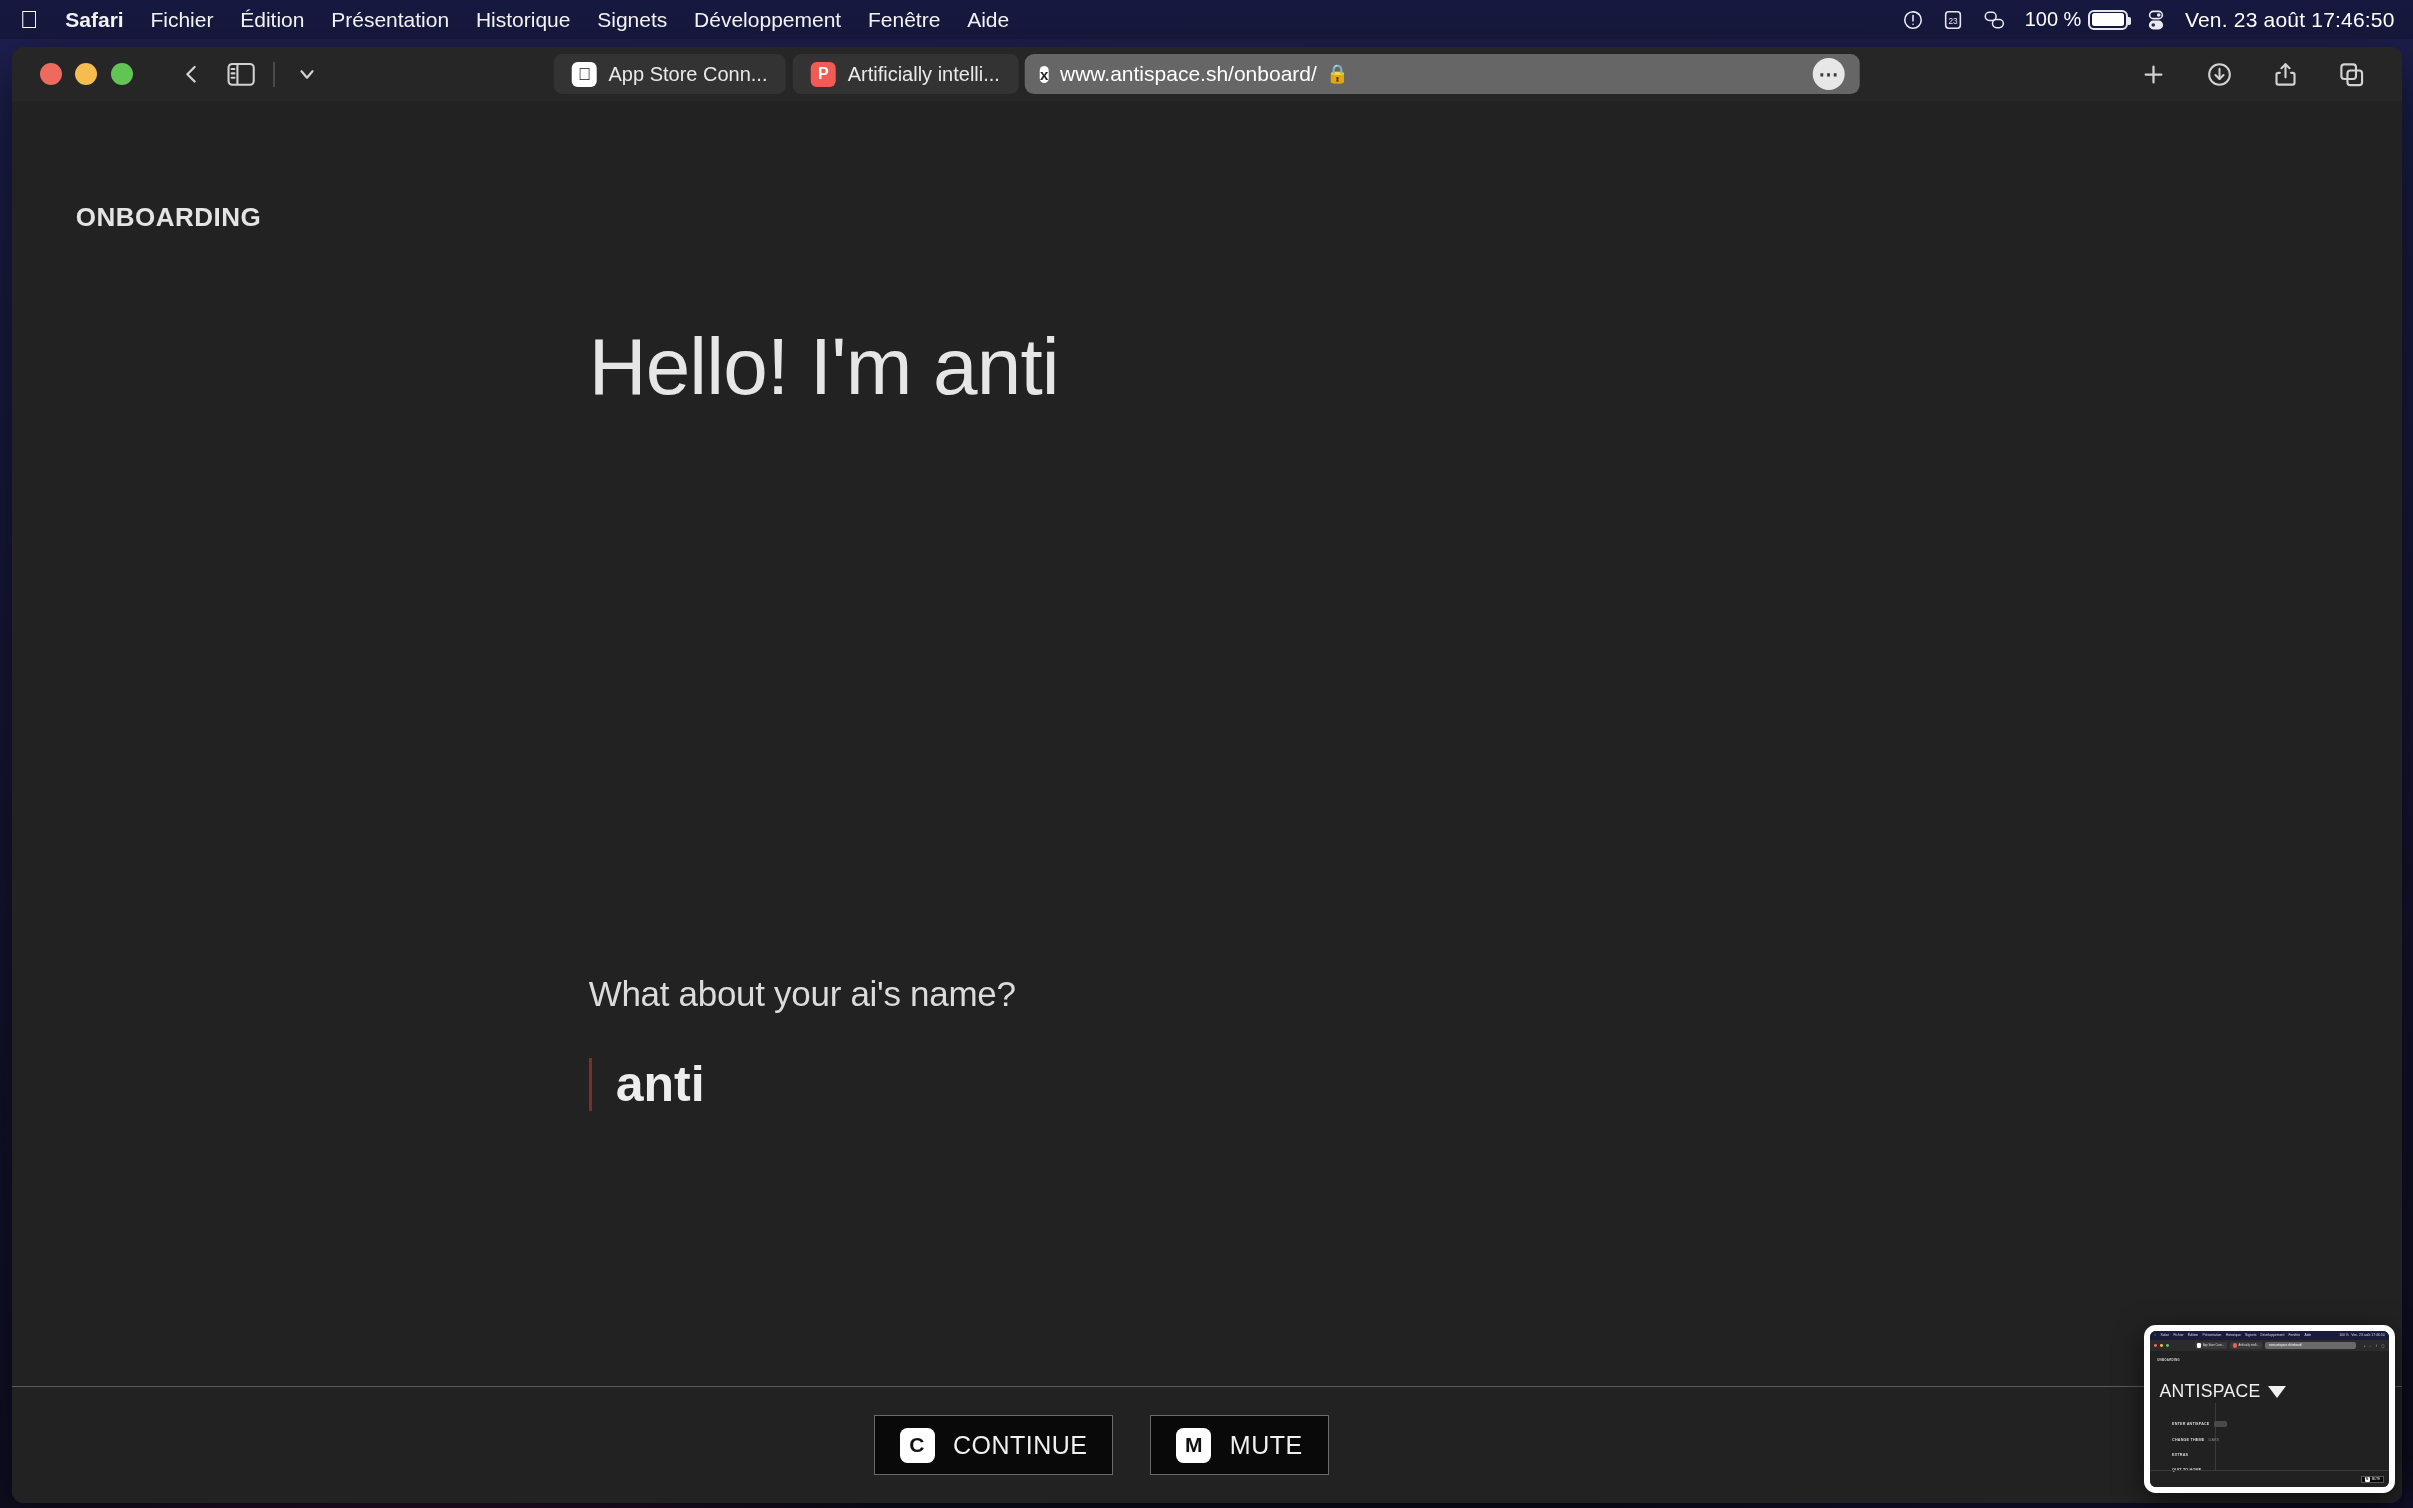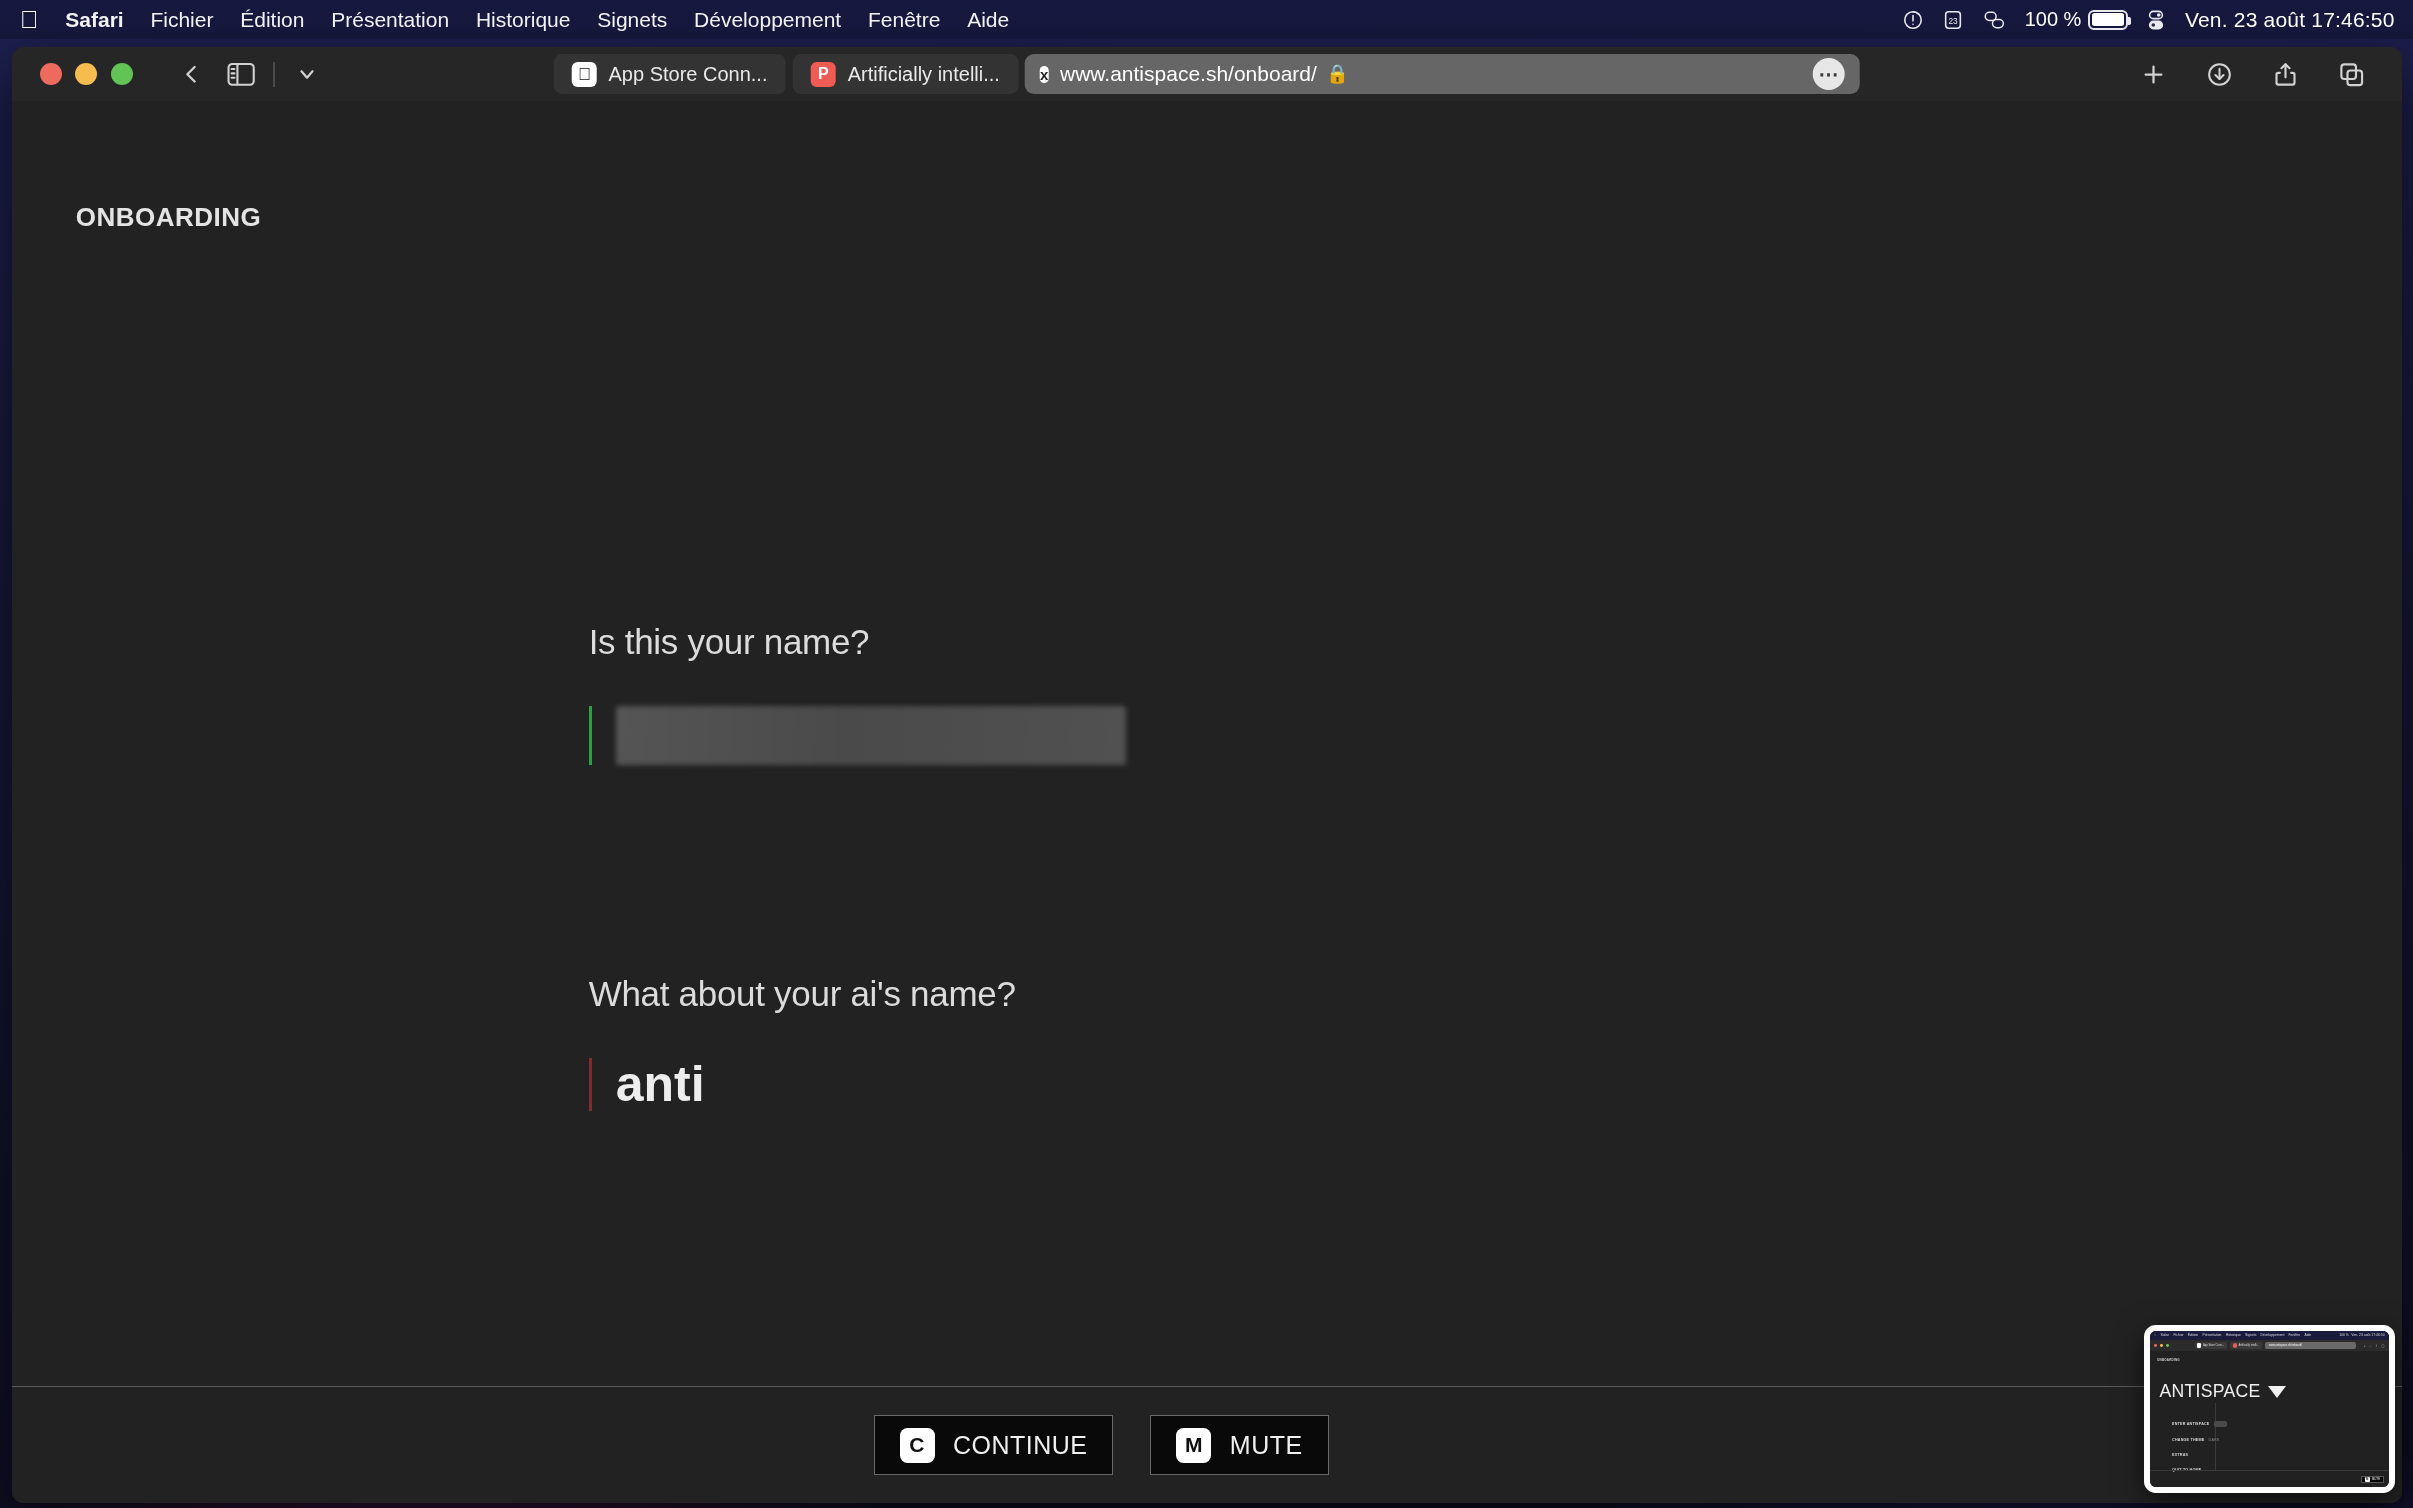--- a/index.html
+++ b/index.html
@@ -332,27 +332,22 @@
             <rect x="8.4" y="8.4" width="13" height="13" rx="2.6"></rect>
           </svg>
       </span>
     </div>
   </div>
 
   <div id="page">
 
     <div id="brand">ONBOARDING</div>
 
-
-    <div class="qblock" style="top:521px">
-      <div class="qlabel">Is this your name?</div>
-      <div class="afield green">
-        <div class="redacted"></div>
-      </div>
-    </div>
+    <h1 id="hero">Hello! I'm anti</h1>
+
 
     <div class="qblock" style="top:873px">
       <div class="qlabel">What about your ai's name?</div>
       <div class="afield red">
         <div class="avalue">anti</div>
       </div>
     </div>
 
     <div id="bottombar">
       <div class="actbtn">

